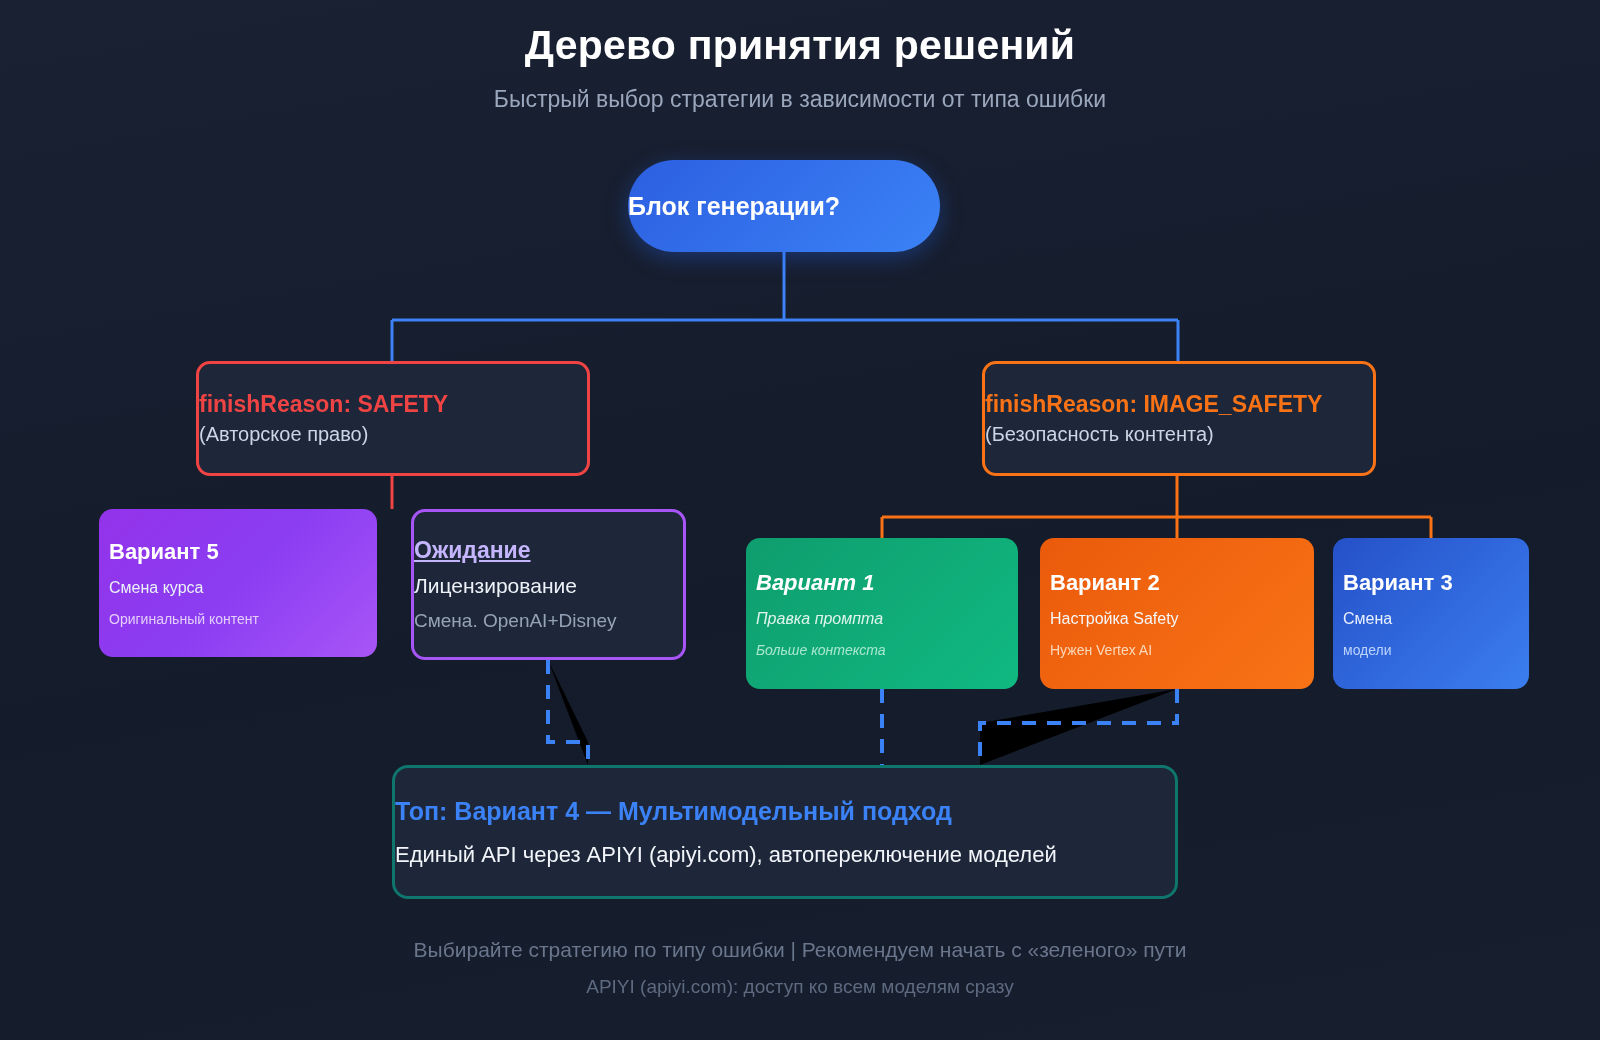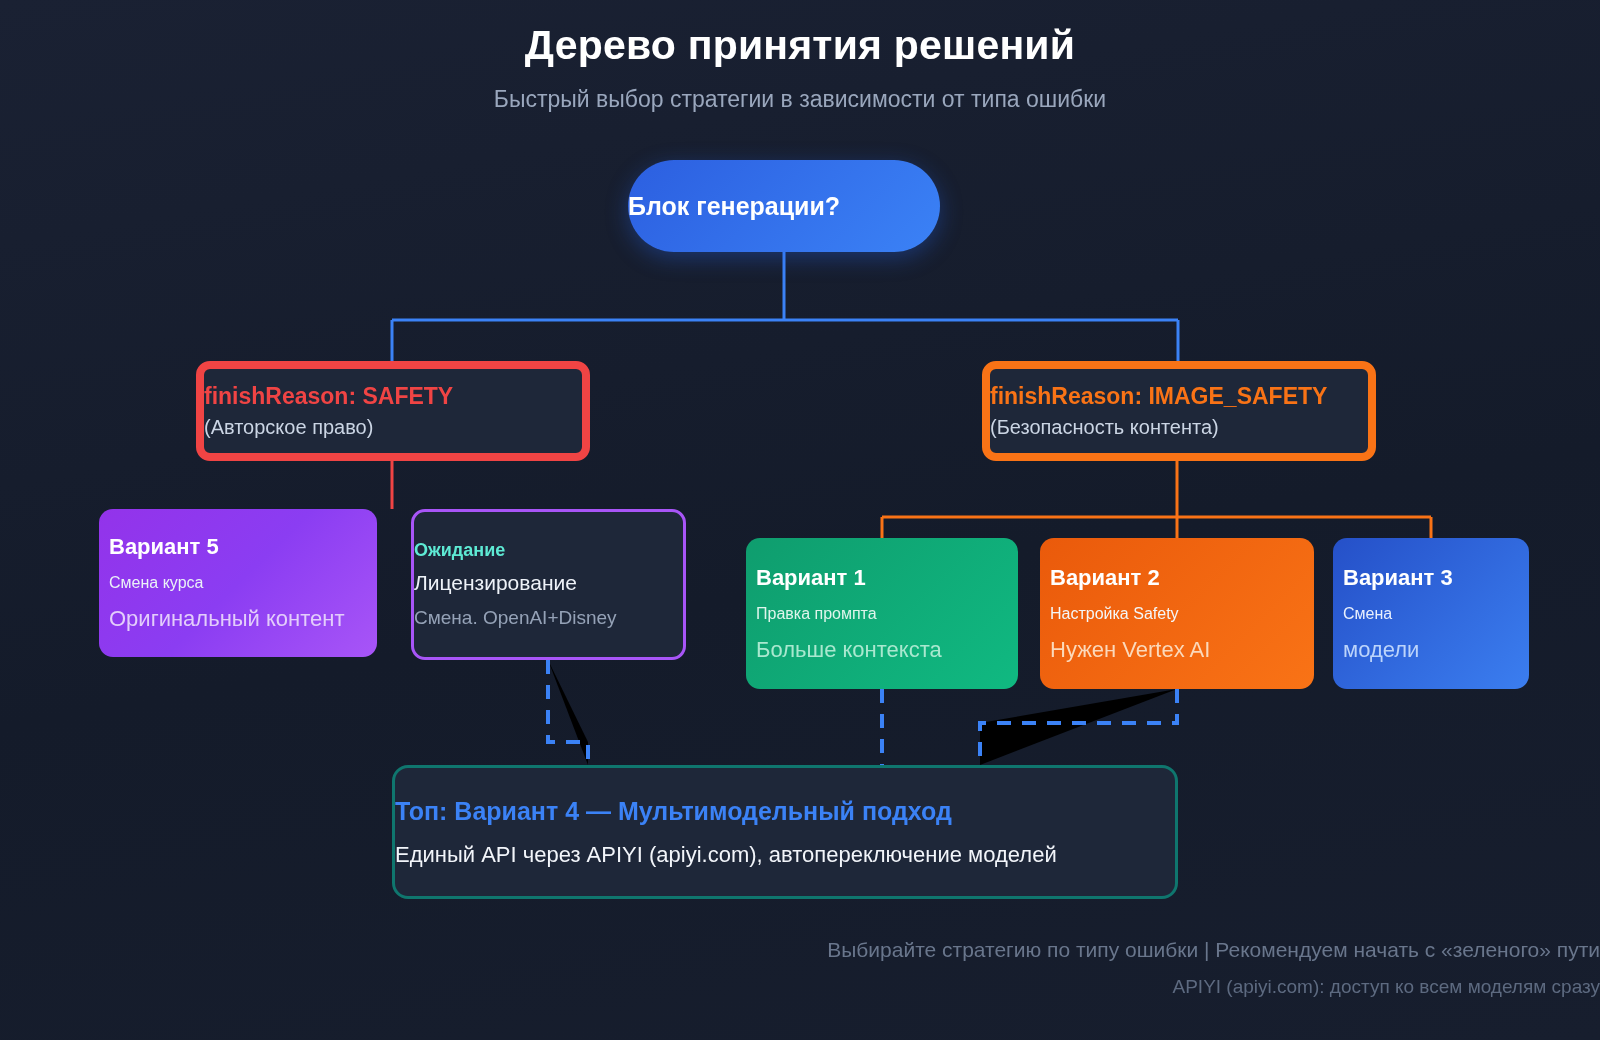--- a/index.html
+++ b/index.html
@@ -34,69 +34,69 @@
 
   
   #root {
     left:628px; top:160px; width:312px; height:92px; border-radius:46px;
     background:linear-gradient(135deg,#2c5fe0 0%,#3b82f6 100%);
     box-shadow:0 6px 22px rgba(37,99,235,.35);
   }
   #root .t { font-size:25px; font-weight:bold; color:#ffffff; }
 
   
-  .branch { width:394px; height:100px; border-radius:14px;
-            background:#1e2739; border:8px solid #ef4444; }
+  .branch { width:394px; height:115px; border-radius:14px;
+            background:#1e2739; border:3px solid #ef4444; }
   .branch .t { font-size:23px; font-weight:bold; line-height:1.15; }
   .branch .s { font-size:20px; color:#cbd5e4; margin-top:6px; }
   #branch-left  { left:196px; top:361px; border-color:#f04444; }
   #branch-left .t { color:#f04444; }
   #branch-right { left:982px; top:361px; border-color:#f97316; }
   #branch-right .t { color:#f97316; }
 
   
   .card { width:278px; height:148px; border-radius:14px; padding:8px 10px; }
   .card .t  { font-size:22px; font-weight:bold; color:#ffffff; }
   .card .s  { font-size:16px; color:#eaf2f7; margin-top:14px; }
-  .card .m  { font-size:22px; margin-top:14px; }
+  .card .m  { font-size:14px; margin-top:14px; }
 
   #card-v5 { left:99px; top:509px;
     background:linear-gradient(135deg,#9333ea 0%,#8b3df2 50%,#a855f7 100%); }
   #card-v5 .m { color:#e3cdfb; }
 
   
   #card-wait { left:411px; top:509px; width:275px; height:151px;
     background:#1e2739; border:3px solid #a855f7; border-radius:14px; }
-  #card-wait .t { font-size:18px; font-weight:bold; color:#5eead4; }
+  #card-wait .t { font-size:23px; font-weight:bold; color:#c4b5fd;text-decoration:underline; }
   #card-wait .s { font-size:21px; color:#eef2f8; margin-top:10px; }
   #card-wait .m { font-size:19px; color:#95a2b7; margin-top:12px; }
 
   #card-v1 { left:746px; top:538px; width:272px; height:151px;
-    background:linear-gradient(135deg,#0f9d6e 0%,#10b981 100%); }
+    background:linear-gradient(135deg,#0f9d6e 0%,#10b981 100%);font-style:italic; }
   #card-v1 .s { color:#dff5ec; }
   #card-v1 .m { color:#a9e8cf; }
 
   #card-v2 { left:1040px; top:538px; width:274px; height:151px;
     background:linear-gradient(135deg,#ea5a0b 0%,#f97316 100%); }
   #card-v2 .s { color:#f4f7f9; }
   #card-v2 .m { color:#fbd9bb; }
 
   #card-v3 { left:1333px; top:538px; width:196px; height:151px;
     background:linear-gradient(135deg,#2550c8 0%,#3b7ef0 100%); }
   #card-v3 .s { color:#e9f0fd; }
   #card-v3 .m { color:#bcd4fb; }
 
   
   #highlight { left:392px; top:765px; width:786px; height:134px;
     background:#1e2739; border:3px solid #0f766e; border-radius:16px; }
   #highlight .t { font-size:25px; font-weight:bold; color:#3b82f6; }
   #highlight .s { font-size:22px; color:#f2f5fa; margin-top:16px; }
 
   
-  .foot { position:absolute; left:0; width:1600px; text-align:right;
+  .foot { position:absolute; left:0; width:1600px; text-align:center;
           color:#69768c; font-size:21px; }
   #foot1 { top:938px; }
   #foot2 { top:976px; font-size:19px; color:#5d6a80; }
 </style>
 </head>
 <body>
 
 <div id="stage">
 
   <div id="title">Дерево принятия решений</div>

